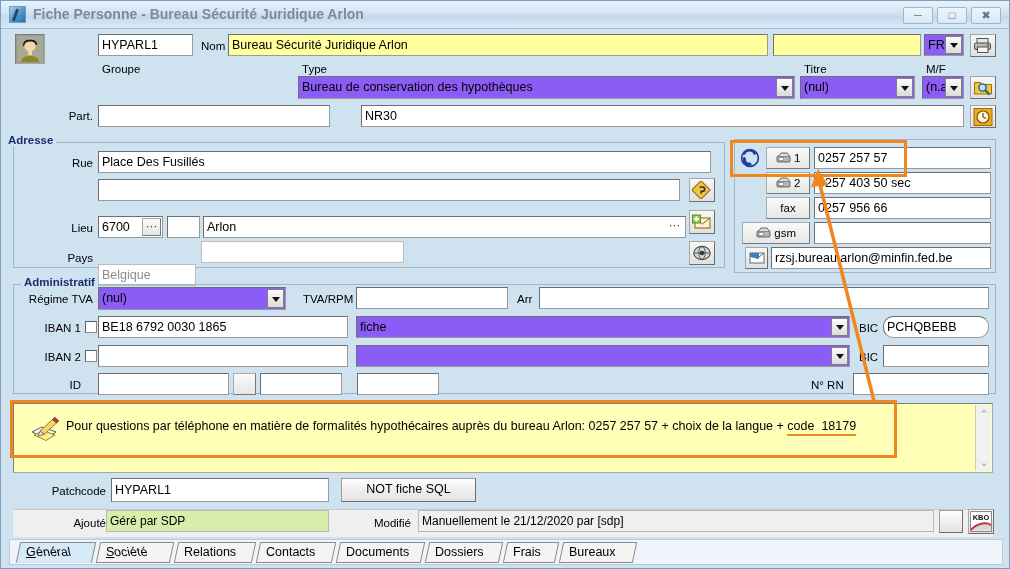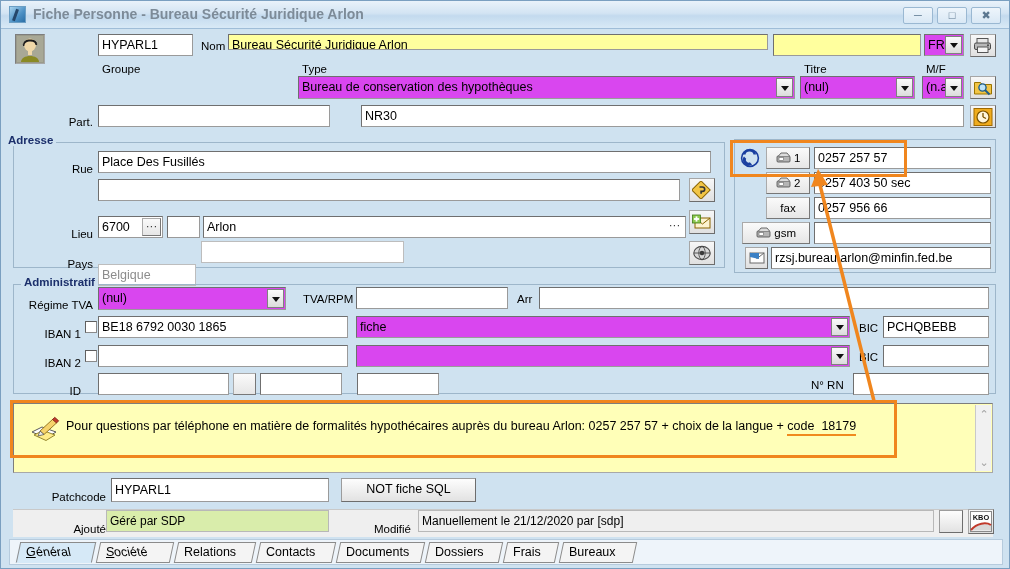--- a/index.html
+++ b/index.html
@@ -38,34 +38,34 @@
     border:1px solid #9ab8d2;border-radius:2px;box-sizing:border-box;
     color:#5d7890;font-size:11px;line-height:15px;text-align:center;
   }
   #btn-min{right:78px;}
   #btn-max{right:44px;}
   #btn-close{right:10px;}
   .winbtn .gly{display:block;line-height:15px;}
 
   
   .lbl{position:absolute;font-size:11.5px;color:#000;white-space:nowrap;}
-  .lbl-r{text-align:right;margin-top:6px;}
+  .lbl-r{text-align:right;}
   .grp-title{position:absolute;font-size:11.5px;font-weight:bold;color:#1b2f6b;background:#cfe2f0;padding:0 3px;}
   .fld{
     position:absolute;background:#fff;border:1px solid #9a9a9a;
     border-top-color:#6f6f6f;border-left-color:#6f6f6f;
     box-sizing:border-box;font-size:12.5px;color:#000;
     padding:1px 2px 0 3px;line-height:17px;white-space:nowrap;overflow:hidden;
   }
   .fld.yellow{background:#ffff9e;}
   .fld.green{background:#d9edab;}
   .fld.gray{background:#efefef;}
   .fld.ro{color:#707070;background:#fff;}
   .combo{
-    position:absolute;background:#d946ef;border:1px solid #9a9a9a;
+    position:absolute;background:#8b5cf6;border:1px solid #9a9a9a;
     border-top-color:#6f6f6f;border-left-color:#6f6f6f;box-sizing:border-box;
     font-size:12.5px;line-height:17px;padding:1px 20px 0 3px;white-space:nowrap;overflow:hidden;
   }
   .combo .arrow{
     position:absolute;right:1px;top:1px;bottom:1px;width:17px;
     background:linear-gradient(to bottom,#fbfbfb,#dcdcdc);
     border:1px solid #808080;box-sizing:border-box;
   }
   .combo .arrow:after{
     content:"";position:absolute;left:50%;top:50%;margin-left:-4px;margin-top:-2px;
@@ -160,21 +160,21 @@
       <ellipse cx="13" cy="9" rx="6" ry="6.5" fill="#f0d8a8"></ellipse>
       <path d="M5.5 9.5 C5.5 3.5 20.5 3.5 20.5 9.5 C20.5 6 18 4 13 4 C8.5 4 6.5 6 5.5 9.5 Z" fill="#1d1d1d"></path>
       <path d="M6 10 C6 5 9 3.5 13 3.5 C17 3.5 20 5 20 9 L18.5 9 C18 6 16 5.5 13 5.5 C10 5.5 7.8 6.5 7.3 10 Z" fill="#1d1d1d"></path>
       <path d="M4 26 C4 18 22 18 22 26 Z" fill="#8a8a24"></path>
       <rect x="11" y="15" width="4" height="4" fill="#f0d8a8"></rect>
     </svg>
   </div>
 
   <div class="fld" style="left:97px;top:33px;width:95px;height:22px;line-height:19px;">HYPARL1</div>
   <div class="lbl" style="left:200px;top:39px;">Nom</div>
-  <div class="fld yellow" style="left:227px;top:33px;width:540px;height:16px;line-height:19px;">Bureau Sécurité Juridique Arlon</div>
+  <div class="fld yellow" style="left:227px;top:33px;width:540px;height:22px;line-height:19px;">Bureau Sécurité Juridique Arlon</div>
   <div class="fld yellow" style="left:772px;top:33px;width:148px;height:22px;line-height:19px;"></div>
   <div class="combo" style="left:923px;top:33px;width:40px;height:22px;line-height:19px;padding-right:16px;">
     <span>FR</span>
     <span class="arrow"></span>
   </div>
 
   <div class="iconbtn" style="left:969px;top:33px;width:26px;height:23px;">
     <svg width="20" height="17" viewBox="0 0 20 17" style="margin:2px 0 0 2px;">
       <rect x="4" y="1.5" width="11" height="5" fill="#e8e8e8" stroke="#555" stroke-width="1"></rect>
       <rect x="1.5" y="6" width="16" height="6.5" rx="1.5" fill="#b8b8b8" stroke="#4a4a4a" stroke-width="1"></rect>
@@ -329,21 +329,21 @@
   <div class="fld" style="left:538px;top:286px;width:450px;height:22px;line-height:19px;"></div>
 
   <div class="lbl lbl-r" style="left:18px;top:321px;width:62px;">IBAN 1</div>
   <div class="chk" style="left:84px;top:320px;"></div>
   <div class="fld" style="left:97px;top:315px;width:250px;height:22px;line-height:19px;">BE18 6792 0030 1865</div>
   <div class="combo" style="left:355px;top:315px;width:494px;height:22px;line-height:18px;">
     <span>fiche</span>
     <span class="arrow"></span>
   </div>
   <div class="lbl" style="left:858px;top:321px;">BIC</div>
-  <div class="fld" style="left:882px;top:315px;width:106px;height:22px;line-height:19px;">PCHQBEBB</div>
+  <div class="fld" style="left:882px;top:315px;width:106px;height:22px;line-height:19px;border-radius:10px;">PCHQBEBB</div>
 
   <div class="lbl lbl-r" style="left:18px;top:350px;width:62px;">IBAN 2</div>
   <div class="chk" style="left:84px;top:349px;"></div>
   <div class="fld" style="left:97px;top:344px;width:250px;height:22px;line-height:19px;"></div>
   <div class="combo" style="left:355px;top:344px;width:494px;height:22px;line-height:18px;">
     <span></span>
     <span class="arrow"></span>
   </div>
   <div class="lbl" style="left:858px;top:350px;">BIC</div>
   <div class="fld" style="left:882px;top:344px;width:106px;height:22px;line-height:19px;"></div>

